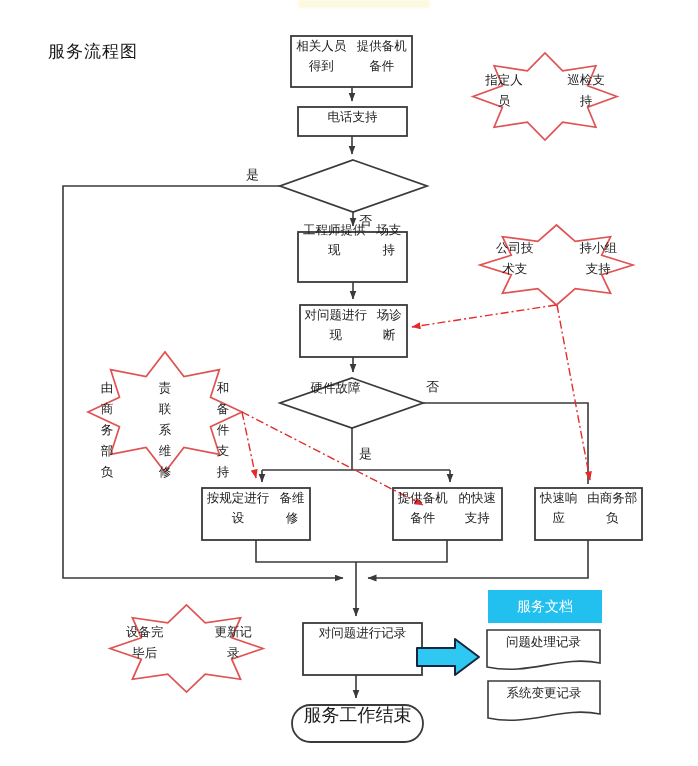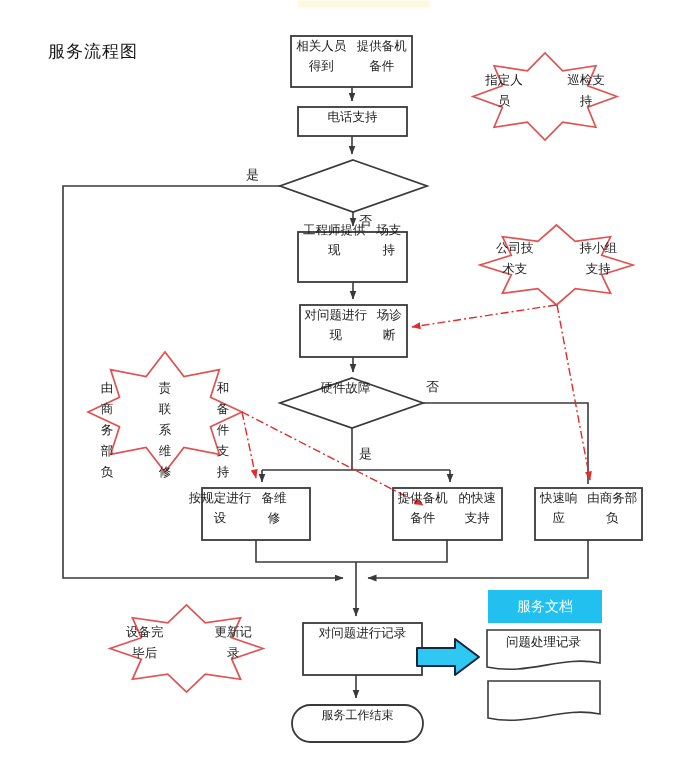--- a/index.html
+++ b/index.html
@@ -99,40 +99,40 @@
     <span>电话支持</span>
   </div>
   <div class="ov" style="left:298px;top:220px;width:109px;height:50px">
     <span>工程师提供现</span>
     <span>场支持</span>
   </div>
   <div class="ov" style="left:300px;top:305px;width:107px;height:60px">
     <span>对问题进行现</span>
     <span>场诊断</span>
   </div>
-  <div class="ov" style="left:274px;top:378px;width:143px;height:50px">
+  <div class="ov" style="left:264px;top:378px;width:143px;height:50px">
     <span>硬件故障</span>
   </div>
-  <div class="ov" style="left:184px;top:488px;width:108px;height:62px">
+  <div class="ov" style="left:202px;top:488px;width:108px;height:62px">
     <span>按规定进行设</span>
     <span>备维修</span>
   </div>
   <div class="ov" style="left:393px;top:488px;width:109px;height:52px">
     <span>提供备机备件</span>
     <span>的快速支持</span>
   </div>
   <div class="ov" style="left:535px;top:488px;width:107px;height:52px">
     <span>快速响应</span>
     <span>由商务部负</span>
   </div>
   <div class="ov" style="left:303px;top:623px;width:119px;height:52px">
     <span>对问题进行</span>
     <span>记录</span>
   </div>
-  <div class="ov" style="left:292px;top:705px;width:131px;height:37px;font-size:12px">
+  <div class="ov" style="left:292px;top:705px;width:131px;height:37px;font-size:18px">
     <span>服务工作结束</span>
   </div>
 
   <div class="ov star" style="left:485px;top:70px;width:120px;height:54px">
     <span>指定人员</span>
     <span>巡检支持</span>
   </div>
   <div class="ov star" style="left:495px;top:238px;width:123px;height:55px">
     <span>公司技术支</span>
     <span>持小组支持</span>
@@ -149,14 +149,17 @@
 
   <div class="lbl" style="left:246px;top:166px">是</div>
   <div class="lbl" style="left:359px;top:212px">否</div>
   <div class="lbl" style="left:426px;top:378px">否</div>
   <div class="lbl" style="left:359px;top:445px">是</div>
 
   <div class="docheader">服务文档</div>
   <div class="ov" style="left:487px;top:632px;width:113px;height:32px">
     <span>问题处理记录</span>
   </div>
+  <div class="ov" style="left:488px;top:683px;width:112px;height:32px">
+    <span>系统变更记录</span>
+  </div>
 
 </div>
 
 </body></html>

